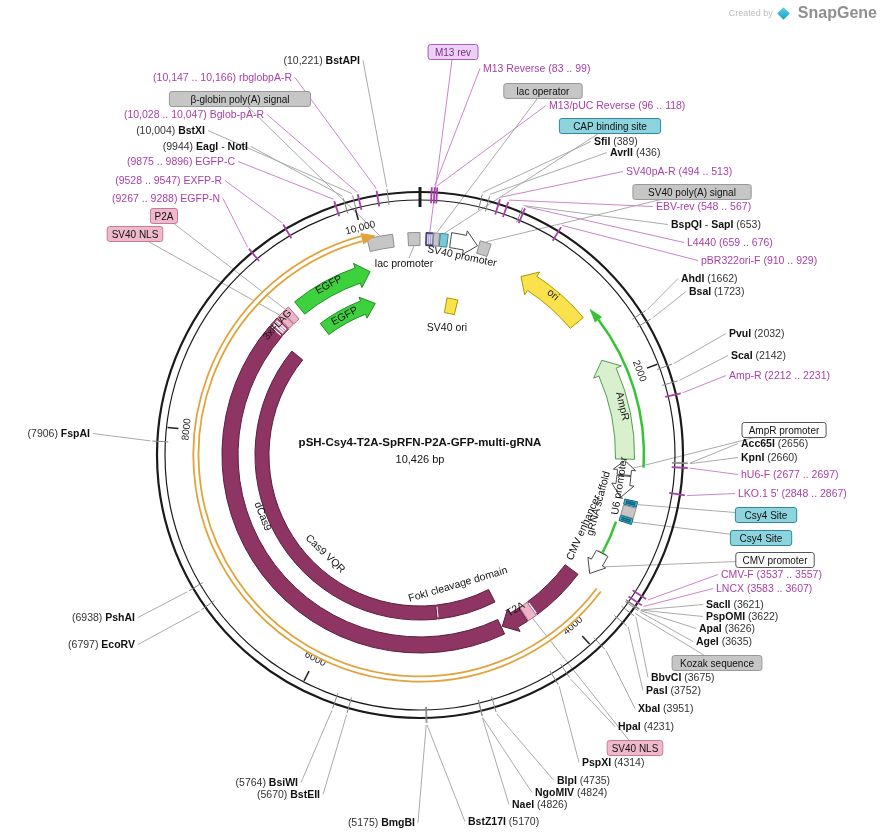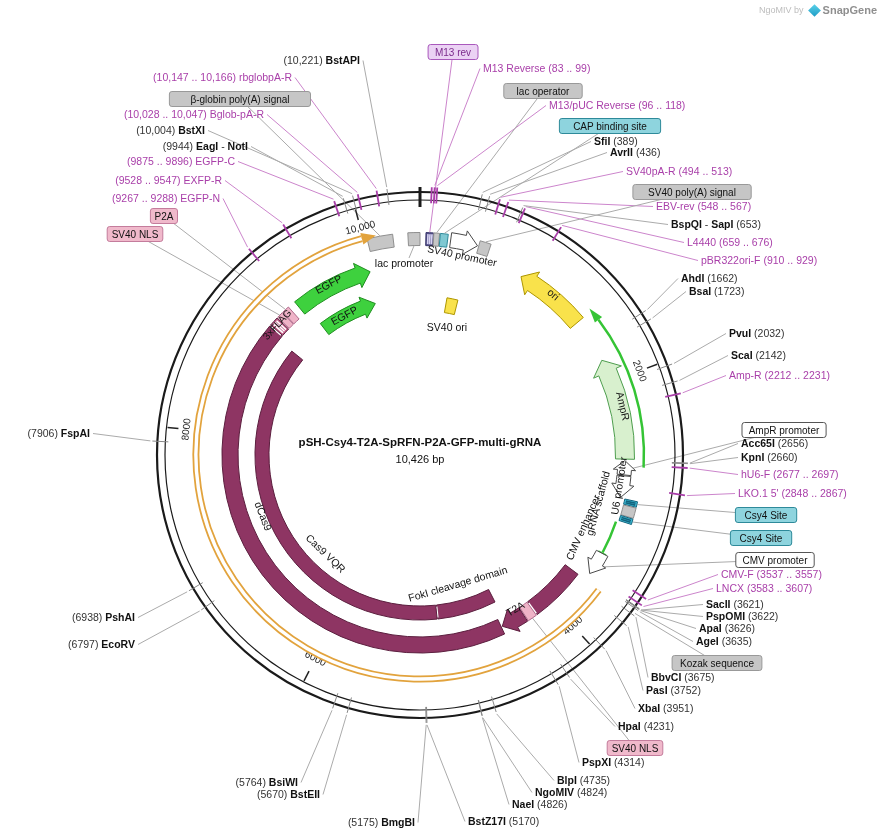--- a/index.html
+++ b/index.html
@@ -1,20 +1,20 @@
 <!DOCTYPE html>
 <html><head>
 <meta charset="utf-8">
 <style>
   html,body{margin:0;padding:0;background:#fff;}
   body{width:885px;height:839px;position:relative;font-family:"Liberation Sans","DejaVu Sans",sans-serif;overflow:hidden;}
   svg{display:block;}
   svg text{font-family:"Liberation Sans","DejaVu Sans",sans-serif;}
   .credit{position:absolute;top:4px;right:8px;display:flex;align-items:center;font-size:9px;color:#BDBDBD;}
-  .credit-brand{font-size:11px;font-weight:bold;color:#8F8F8F;margin-left:4px;}
+  .credit-brand{font-size:16px;font-weight:bold;color:#8F8F8F;margin-left:10px;}
   .credit-diamond{display:inline-block;width:9px;height:9px;margin-left:6px;background:linear-gradient(135deg,#5AD2EA,#1D9BC4);transform:rotate(45deg);}
 </style>
 </head>
 <body>
 
 <div class="canvas">
   <svg id="map" width="885" height="839" viewBox="0 0 885 839">
       <g>
         <line x1="363" y1="60.5" x2="386.7" y2="187.1" stroke="#ABABAB" stroke-width="1"></line>
         <line x1="295" y1="77.5" x2="376.3" y2="188.6" stroke="#CC85CC" stroke-width="1"></line>
@@ -313,16 +313,16 @@
         </g>
       </g>
       <g>
         <text x="420" y="446" text-anchor="middle" font-size="11.5" font-weight="700" fill="#111">pSH-Csy4-T2A-SpRFN-P2A-GFP-multi-gRNA</text>
         <text x="420" y="463" text-anchor="middle" font-size="11" fill="#111">10,426 bp</text>
       </g>
     </svg>
 </div>
 
 <div class="credit">
-  <span class="credit-label">NgoMIV by</span>
+  <span class="credit-label">Created by</span>
   <span class="credit-diamond"></span>
   <span class="credit-brand">SnapGene</span>
 </div>
 
 </body></html>

